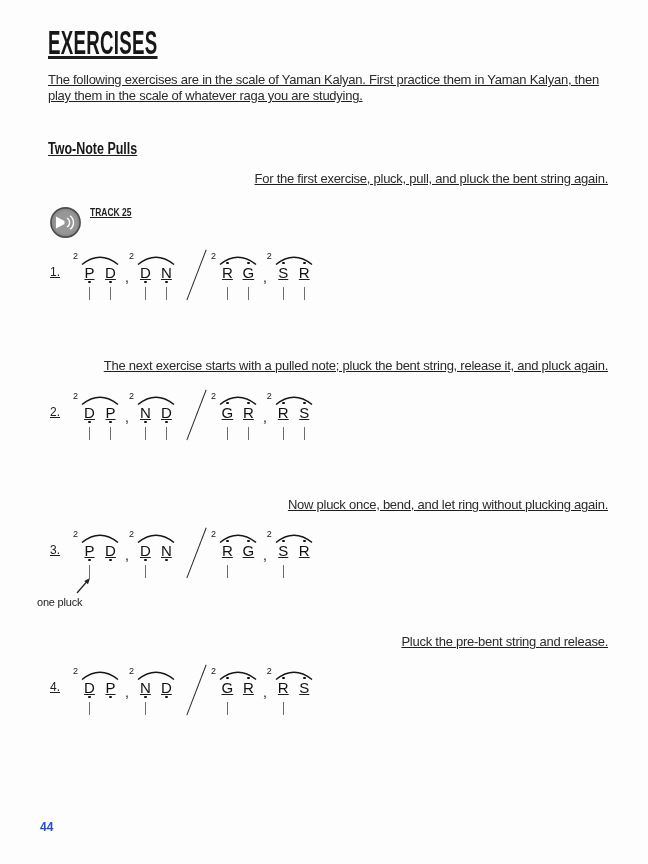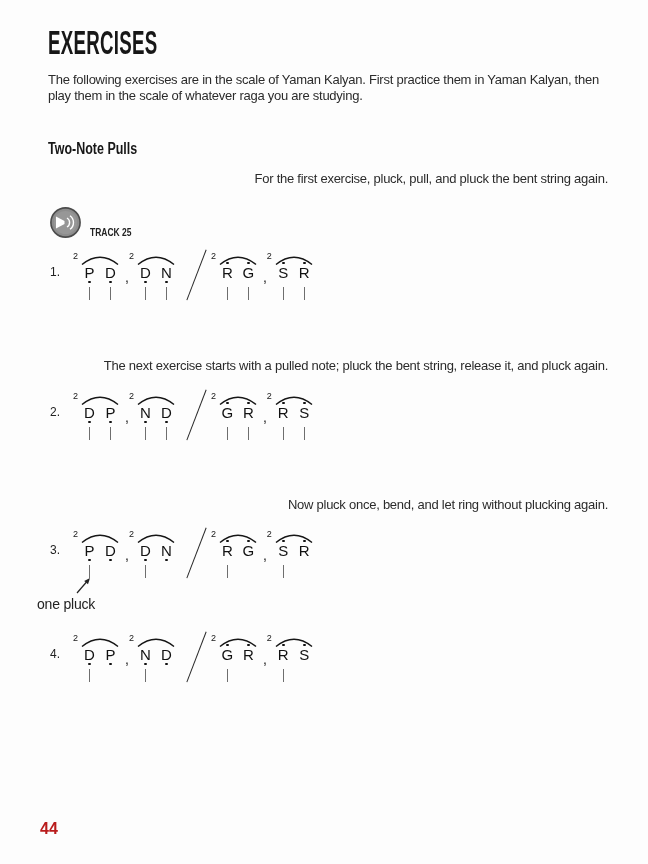--- a/index.html
+++ b/index.html
@@ -1,39 +1,39 @@
 <!DOCTYPE html>
 <html><head>
 <meta charset="utf-8">
 <style>
   html,body{margin:0;padding:0;}
   body{
     width:648px;height:864px;position:relative;overflow:hidden;
     background:#fdfdfd;color:#1d1d1d;
     font-family:"Liberation Sans",sans-serif;
   }
-  .page{padding:26px 40px 0 48px;}
+  .page{padding:26px 40px 0 48px;text-decoration:underline;}
   .title{
     font-weight:700;font-size:34px;line-height:32px;margin:0 0 14px 0;
     transform:scaleX(.55);transform-origin:0 50%;white-space:nowrap;
     letter-spacing:.5px;color:#171717;
   }
   .body-text{
     font-size:13px;line-height:16px;letter-spacing:-.25px;
     margin:0;width:560px;color:#2b2b2b;
   }
   .intro{margin-bottom:36px;}
   .h2{
     font-weight:700;font-size:16px;line-height:18px;margin:0 0 13px 0;
     transform:scaleX(.78);transform-origin:0 50%;white-space:nowrap;color:#171717;
   }
   .instr1{margin-bottom:20px;text-align:right;}
   .instr{margin-bottom:17px;text-align:right;}
   .instr2{margin-bottom:18px;text-align:right;}
-  .track{display:flex;align-items:flex-end;gap:9px;margin:0 0 14px 2px;}
+  .track{display:flex;align-items:flex-start;gap:9px;margin:0 0 14px 2px;}
   .track-label{
     font-weight:700;font-size:10px;letter-spacing:0;
     transform:scaleX(.85);transform-origin:0 50%;white-space:nowrap;color:#222;
   }
   
   .exercise{display:flex;align-items:flex-start;margin:0 0 55px 2px;}
   .exercise[data-exercise="0"]{margin-bottom:56px;}
   .exercise[data-exercise="2"]{margin-bottom:54px;position:relative;}
   .exercise[data-exercise="3"]{margin-bottom:0;}
   .ex-num{width:28px;font-size:12px;margin-top:13px;color:#222;}
@@ -44,23 +44,23 @@
   .dslot{height:4px;display:flex;align-items:center;justify-content:center;}
   .dot{width:2.5px;height:2.5px;border-radius:50%;background:#111;}
   .letter{font-size:15px;line-height:15px;height:15px;color:#111;}
   .stroke{width:1.2px;height:13px;background:#6e6e6e;margin-top:3px;}
   .sep-comma{font-size:14px;line-height:14px;margin:0 5px 0 3px;padding-top:18px;color:#161616;}
   .sep-slash{width:24px;height:54px;position:relative;margin:-4px 7px 0 7px;flex:none;}
   .sep-slash span{
     position:absolute;left:11px;top:0;width:1.4px;height:54px;
     background:#2a2a2a;transform:rotate(21deg);
   }
-  .one-pluck{position:absolute;left:-13px;top:66px;font-size:14px;letter-spacing:-.2px;color:#222;}
+  .one-pluck{position:absolute;left:-13px;top:66px;font-size:11px;letter-spacing:-.2px;color:#222;}
   .arrow-svg{position:absolute;left:24px;top:44px;}
-  .footer{position:absolute;left:40px;top:820px;font-size:16px;font-weight:700;color:#b91c1c;text-align:right;}
+  .footer{position:absolute;left:40px;top:820px;font-size:12px;font-weight:700;color:#1d4ed8;text-align:right;}
 </style>
 </head>
 <body>
 
 <div class="page">
   <h1 class="title">EXERCISES</h1>
   <p class="body-text intro">The following exercises are in the scale of Yaman Kalyan. First practice them in Yaman Kalyan, then play them in the scale of whatever raga you are studying.</p>
 
   <h2 class="h2">Two-Note Pulls</h2>
   <p class="body-text instr1">For the first exercise, pluck, pull, and pluck the bent string again.</p>
@@ -371,20 +371,21 @@
           <span class="stroke" style="visibility: hidden;"></span>
         </span>
       </span>
       <span class="one-pluck">one pluck</span>
       <span class="arrow-svg"><svg width="22" height="22" viewBox="0 0 22 22">
           <path d="M3,19 L12.5,8" stroke="#222" stroke-width="1.2" fill="none"></path>
           <polygon points="16,4 14,10.2 10.2,7" fill="#222"></polygon>
         </svg></span>
     </div>
 
+  <p class="body-text instr">Pluck the pre-bent string and release.</p>
 
   <div class="exercise" data-exercise="3">
       <span class="ex-num">4.</span>
       <span class="pair">
         <span class="fret">2</span>
         <span class="arc"><svg width="38" height="10" viewBox="0 0 38 10">
             <path d="M1,9.5 Q19,-5 37,9.5" fill="none" stroke="#161616" stroke-width="1.4"></path>
           </svg></span>
         <span class="note">
           <span class="dslot"></span>

